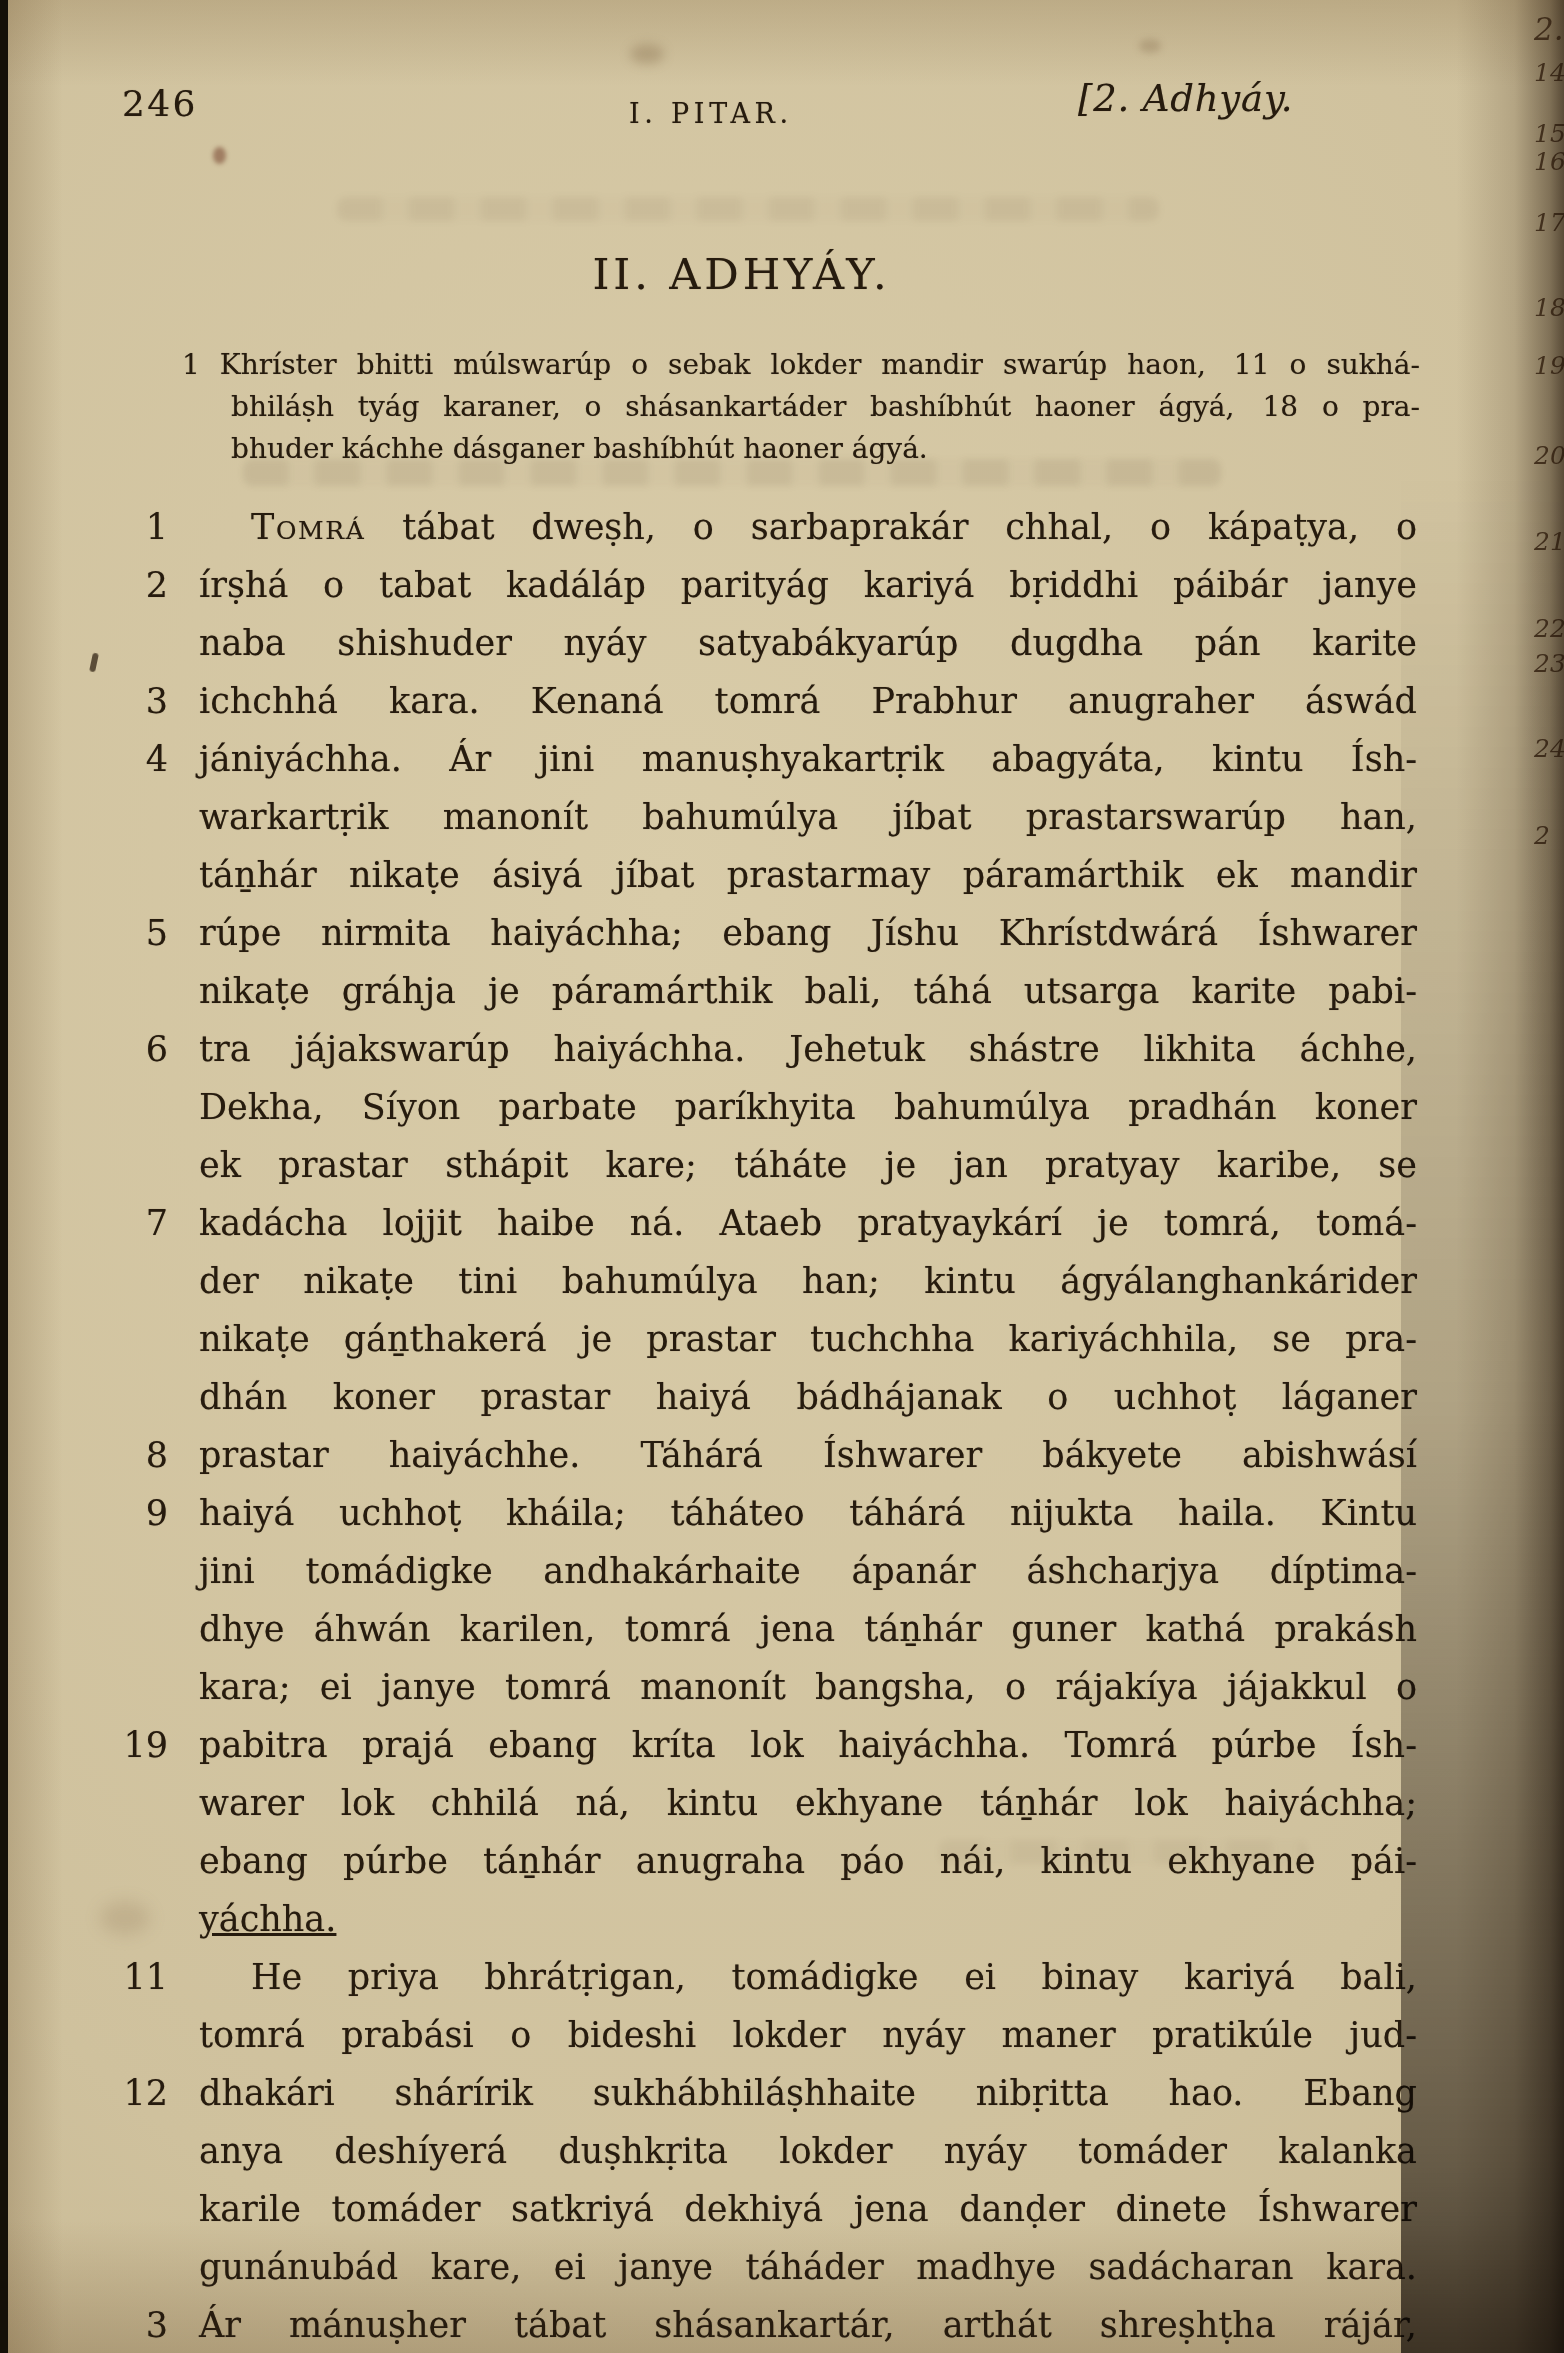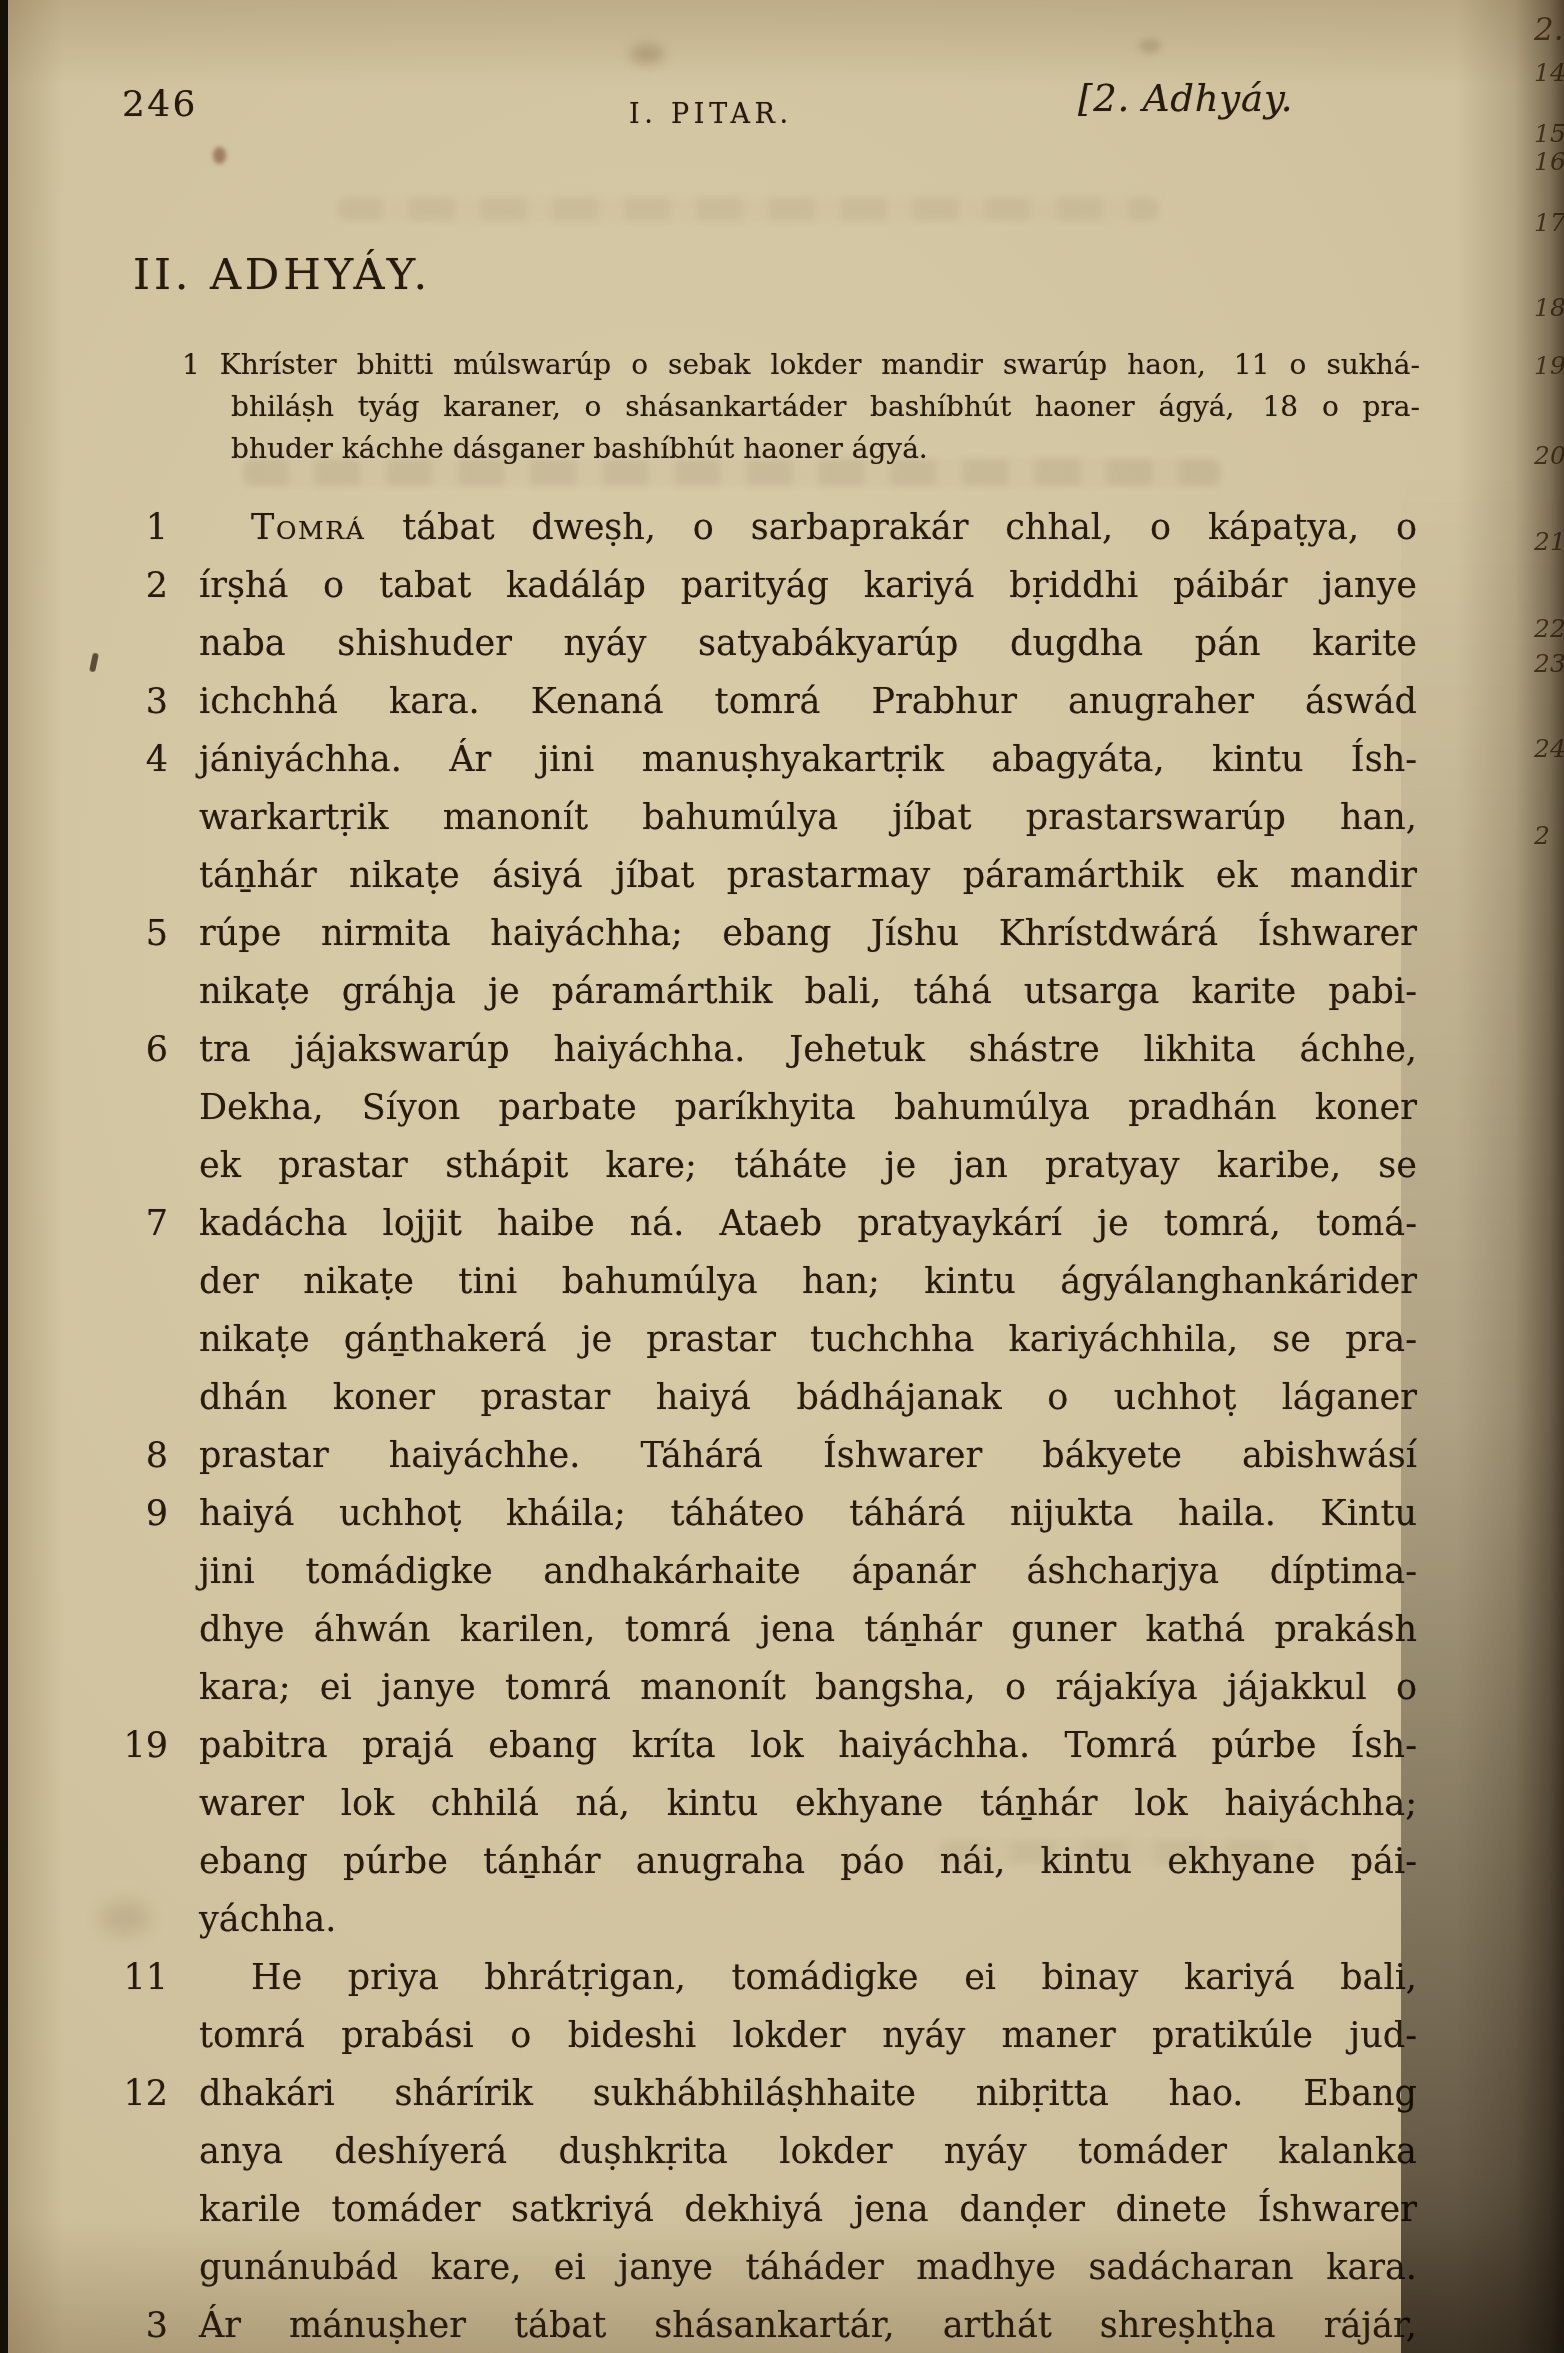--- a/index.html
+++ b/index.html
@@ -15,33 +15,33 @@
   }
   .gutter{position:absolute;right:0;top:0;width:117px;height:2354px;
     background:linear-gradient(90deg, rgba(70,50,28,0) 0%, rgba(70,50,28,0.20) 50%, rgba(50,34,18,0.50) 80%, rgba(33,20,9,0.82) 100%);}
   .gutter-deep{position:absolute;right:0;top:0;width:172px;height:2354px;
     background:linear-gradient(180deg, rgba(30,18,8,0) 20%, rgba(30,18,8,0.18) 60%, rgba(24,14,6,0.55) 92%, rgba(20,11,4,0.7) 100%);
     mix-blend-mode:multiply;}
   .txt{position:absolute;text-shadow:0 0 0.8px rgba(38,24,12,0.45);}
   .pgnum{left:114px;top:83px;font-size:36px;letter-spacing:2.3px;}
   .rhead{left:621px;top:98px;font-size:27px;letter-spacing:4.7px;}
   .cnote{left:1070px;top:77px;font-size:37px;font-style:italic;letter-spacing:0.8px;}
-  .title{left:125px;top:249px;width:1217px;font-size:43px;letter-spacing:3.9px;}
+  .title{left:125px;top:249px;width:1217px;text-align:center;font-size:43px;letter-spacing:3.9px;}
 
   .summary{position:absolute;left:174px;top:344px;width:1238px;font-size:28px;}
   .sline{line-height:42px;text-align:justify;text-align-last:justify;text-shadow:0 0 0.8px rgba(38,24,12,0.45);}
   .sline.hang{padding-left:49px;}
   .sline.nofill{text-align:left;text-align-last:left;}
 
   .body{position:absolute;left:0;top:498px;width:1565px;font-size:35px;}
   .brow{display:flex;height:58px;line-height:58px;overflow:visible;}
   .vnum{flex:none;width:160px;text-align:right;text-shadow:0 0 0.8px rgba(38,24,12,0.45);}
   .btxt{flex:none;margin-left:31px;width:1218px;text-align:justify;text-align-last:justify;
         text-shadow:0 0 0.8px rgba(38,24,12,0.45);}
-  .btxt.nofill{text-align:right;text-align-last:left;}
+  .btxt.nofill{text-align:right;text-align-last:left;text-decoration:underline;}
   .btxt.indent{text-indent:52px;}
   .lead{font-variant:small-caps;letter-spacing:1.6px;}
 
   .marginalia{position:absolute;left:0;top:0;width:1565px;height:2354px;pointer-events:none;}
   .mnum{position:absolute;left:1526px;width:47px;font-size:25px;color:rgba(58,38,20,0.88);
         filter:blur(0.6px);font-style:italic;}
   .mnum.big{font-size:31px;}
 
   .stain{position:absolute;border-radius:50%;}
   .st1{left:205px;top:147px;width:12.5px;height:17px;background:rgba(110,55,35,0.5);filter:blur(2.3px);}

